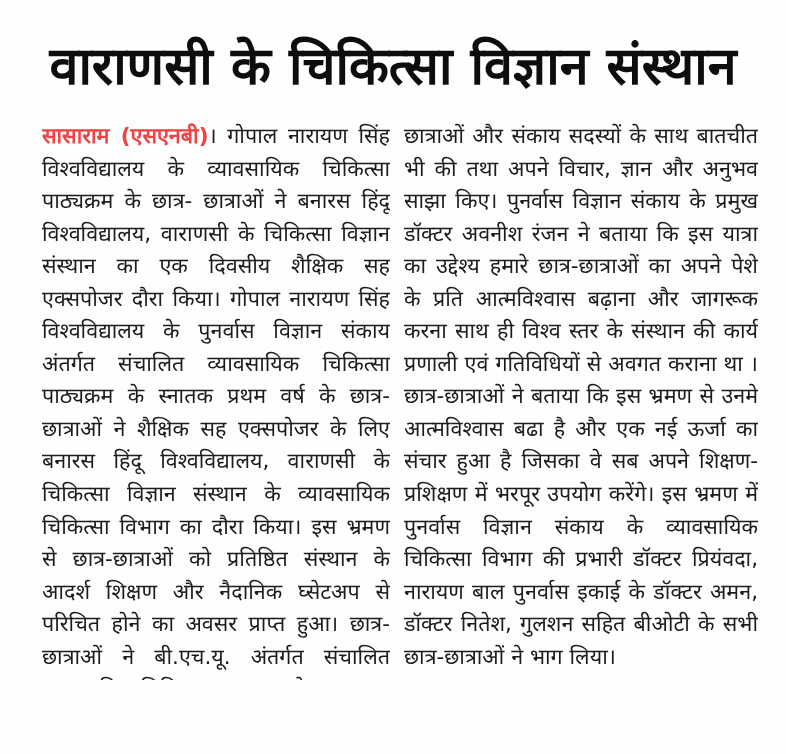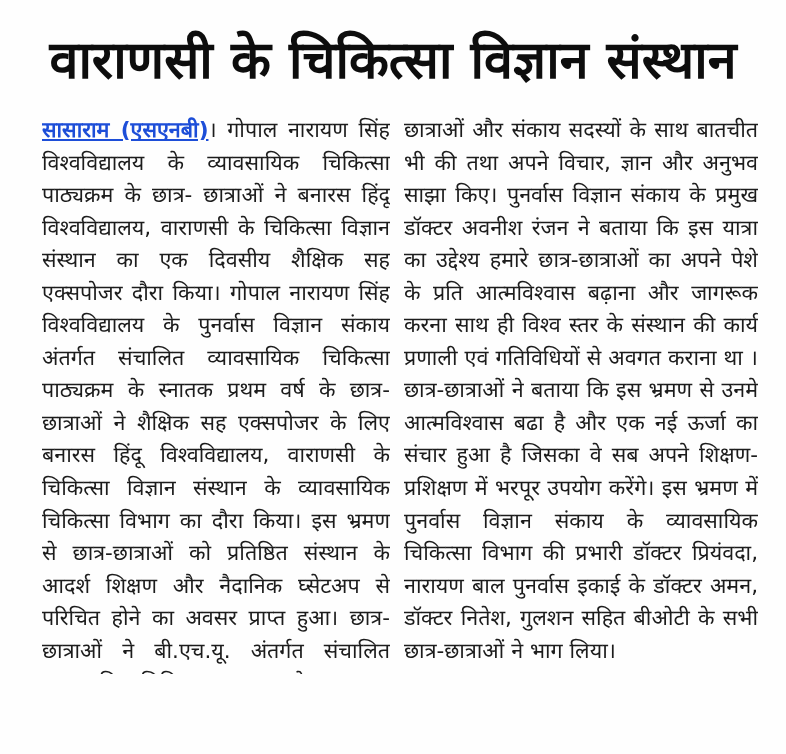--- a/index.html
+++ b/index.html
@@ -10,21 +10,21 @@
   .page {
     position: relative;
     width: 786px;
     height: 754px;
     background: #fefefe;
     overflow: hidden;
     font-family: "DejaVu Sans", "Liberation Sans", sans-serif;
   }
   .headline {
     margin: 0;
-    padding: 18px 10px 4px 10px;
+    padding: 24px 10px 4px 10px;
     text-align: center;
     font-weight: 700;
     font-size: 52px;
     line-height: 84px;
     color: #0d0d0d;
     letter-spacing: 0px;
   }
   .headline .headline-line {
     display: block;
     white-space: nowrap;
@@ -43,22 +43,21 @@
   }
   .col-left  { width: 348px; }
   .col-right { width: 354px; }
   .col p {
     margin: 0;
     text-align: justify;
     text-justify: inter-word;
   }
   .dateline {
     font-weight: 700;
-    color: #1d4ed8;
-    text-decoration: underline;
+    color: #ef4444;
   }
 </style>
 </head>
 <body>
 
 <div class="page">
 
   <h1 class="headline">
     <span class="headline-line">वाराणसी के चिकित्सा विज्ञान संस्थान</span>
   </h1>

